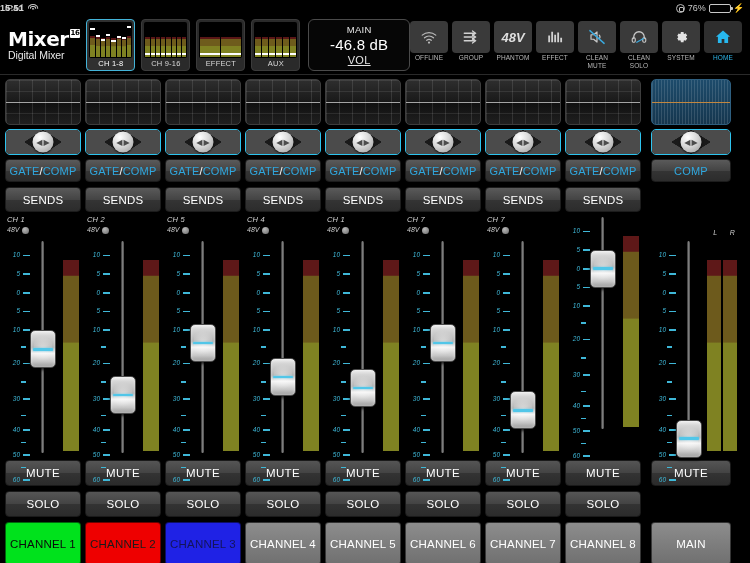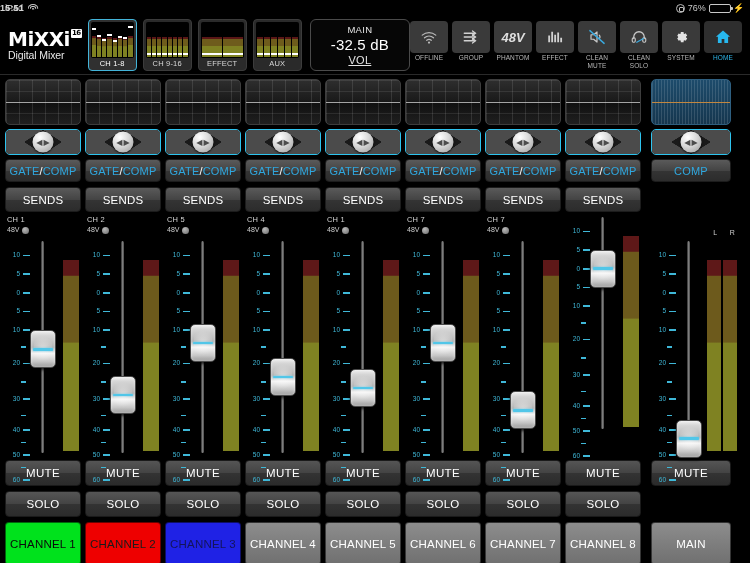--- a/index.html
+++ b/index.html
@@ -190,21 +190,21 @@
   }
   .sbtn.gatecomp { font-size: 11px; }
   .gatecomp .g { color: #2fa8e0; }
   .gatecomp .sl { color: #fff; }
   .gatecomp .c { color: #2fa8e0; }
   .sbtn.comp { color: #2fa8e0; }
   .sends { height: 25px; font-size: 11.5px; }
 
   
   .faders { display: flex; padding: 0 3px; height: 245px; }
-  .fstrip { width: 80px; padding: 0 2px; position: relative; }
+  .fstrip { width: 80px; padding: 0 2px; position: relative; font-style: italic; }
   .fstrip.main-fstrip { margin-left: 6px; width: 84px; }
   .f-head { height: 24px; padding-left: 2px; }
   .f-name { font-size: 7.5px; color: #d6d6d6; line-height: 10px; letter-spacing: .2px; }
   .f-48 { display: flex; align-items: center; gap: 3px; line-height: 10px; }
   .f-48 span { font-size: 7px; color: #cfcfcf; }
   .f-48 i {
     width: 7px; height: 7px; border-radius: 50%;
     background: radial-gradient(circle at 35% 30%, #b9b9b9, #6d6d6d);
     display: inline-block;
   }
@@ -312,21 +312,21 @@
       <span>76%</span>
       <span class="batt"><span class="batt-fill"></span></span>
       <span class="bolt">⚡</span>
     </div>
   </div>
 
   <div class="header">
 
     <div class="logo">
       <div class="logo-top">
-        <span>MiXXi</span>
+        <span>Mixer</span>
         <span class="logo-16">16</span>
       </div>
       <div class="logo-sub">Digital Mixer</div>
     </div>
 
     <div class="thumbs" id="thumbs">
         <div class="thumb sel">
           <div class="thumb-meters">
             <div class="tm-bar">
               <div class="tm-fill" style="height: 62%;"></div>
@@ -439,21 +439,21 @@
               <div class="tm-fill" style="height: 58%;"></div>
               <div class="tm-cap" style="bottom: 6%;"></div>
             </div>
           </div>
           <div class="thumb-label">AUX</div>
         </div>
       </div>
 
     <div class="voldisp">
       <div class="vd-top">MAIN</div>
-      <div class="vd-val">-32.5 dB</div>
+      <div class="vd-val">-46.8 dB</div>
       <div class="vd-bot">VOL</div>
     </div>
 
     <div class="toolbar" id="toolbar">
         <div class="tb-item">
           <div class="tb-btn">
             <svg viewBox="0 0 24 24" width="22" height="18">
               <g fill="none" stroke="#b9b9b9" stroke-width="1.7" stroke-linecap="round">
         <path d="M3 9.5a14 14 0 0 1 18 0"></path>
                 <path d="M6 13a9.5 9.5 0 0 1 12 0"></path>

